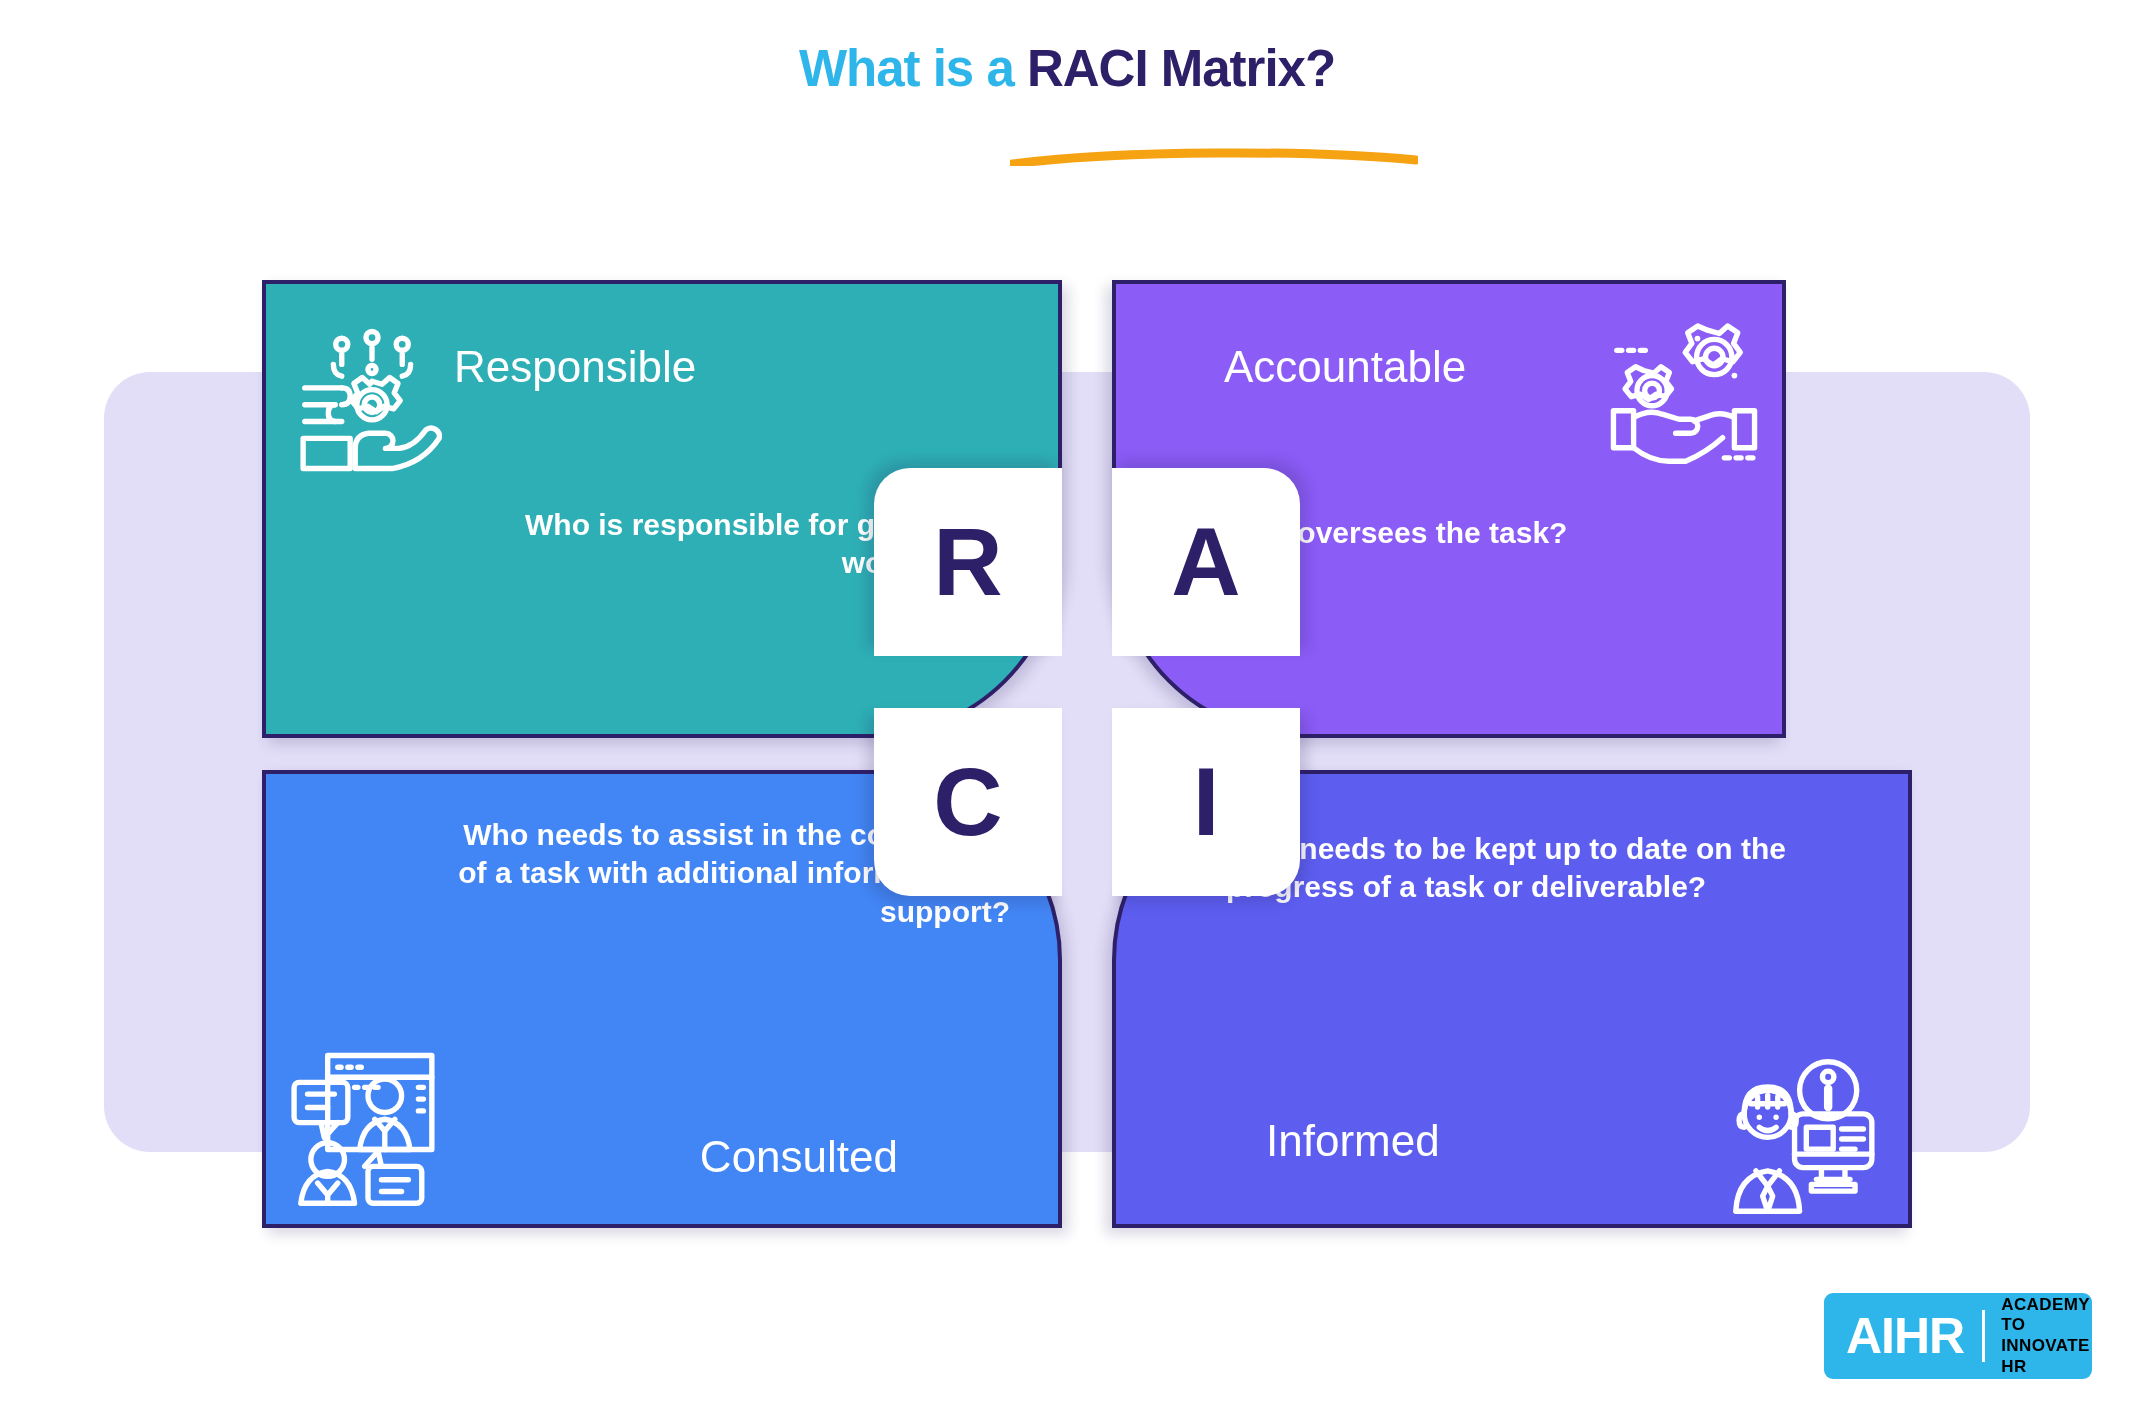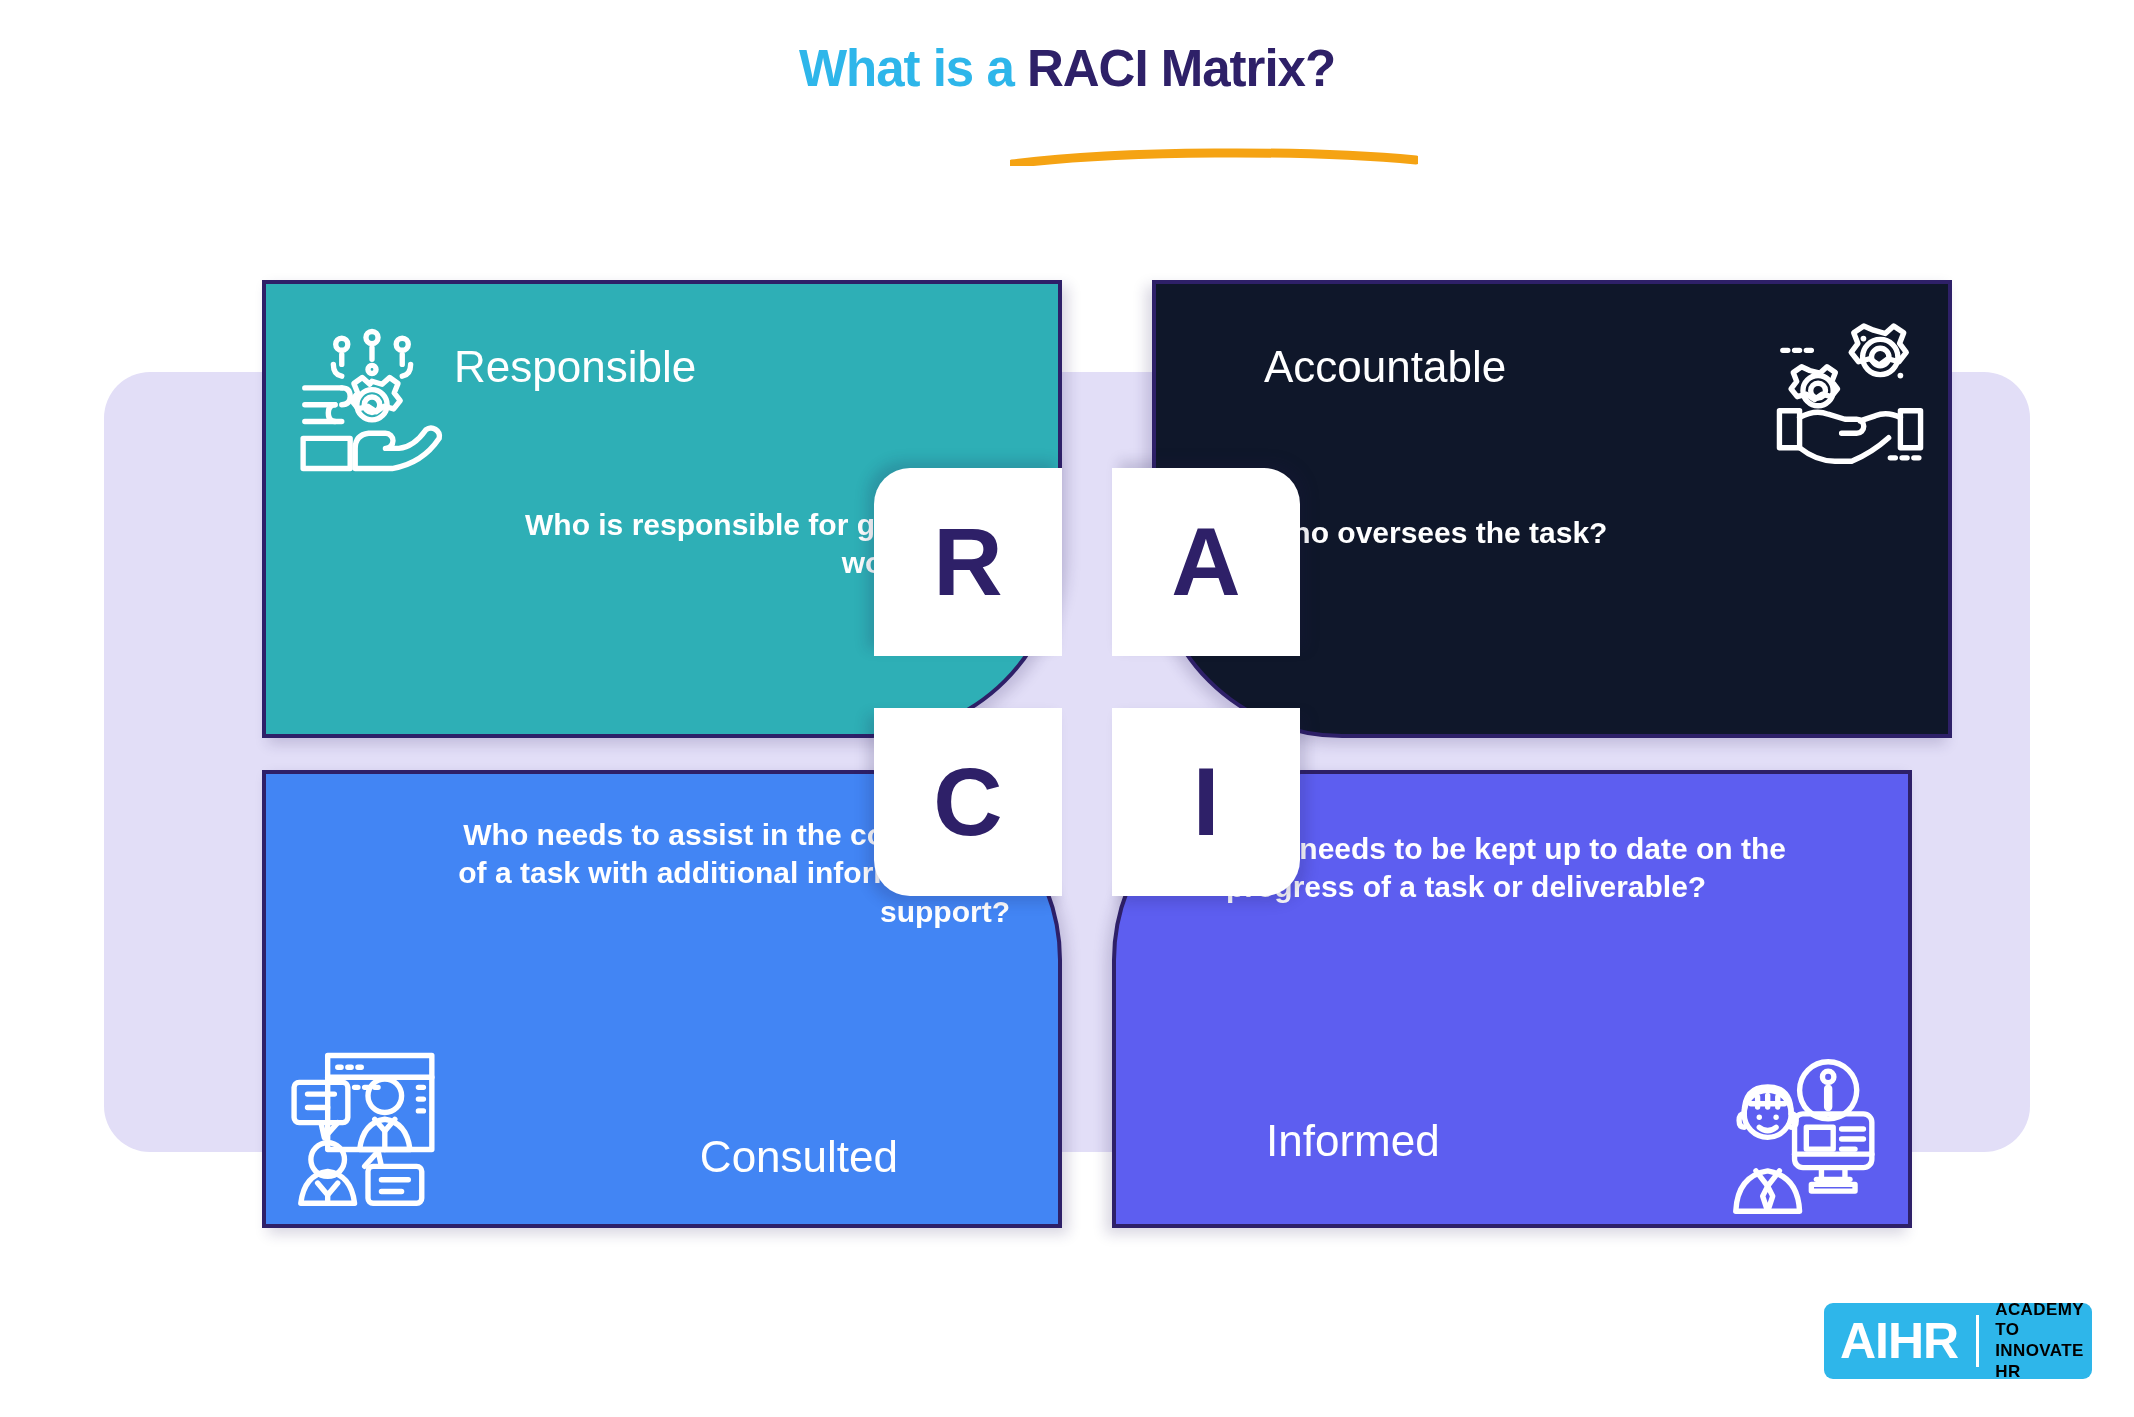--- a/index.html
+++ b/index.html
@@ -45,25 +45,24 @@
     border:4px solid #2e2068;
     overflow:hidden;
   }
   .q-r{  
     left:0;top:0;width:800px;height:458px;
     background:#2eafb6;
     border-radius:0 0 190px 0;
     box-shadow: 6px 6px 14px rgba(40,30,90,.18);
   }
   .q-a{  
-    left:850px;top:0;width:800px;height:458px;
-    background:#0f172a;
+    left:850px;top:0;width:674px;height:458px;
+    background:#8b5cf6;
     border-radius:0 0 0 190px;
     box-shadow: -6px 6px 14px rgba(40,30,90,.18);
-    margin-left: 40px;
   }
   .q-c{  
     left:0;top:490px;width:800px;height:458px;
     background:#4285f4;
     border-radius:0 190px 0 0;
     box-shadow: 6px 6px 14px rgba(40,30,90,.18);
   }
   .q-i{  
     left:850px;top:490px;width:800px;height:458px;
     background:#5d5ef0;
@@ -125,23 +124,23 @@
           box-shadow:7px -7px 13px rgba(30,25,70,.17);}
   .tile-c{left:612px;top:428px;border-radius:0 0 0 36px;
           box-shadow:-7px 7px 13px rgba(30,25,70,.17);}
   .tile-i{left:850px;top:428px;border-radius:0 0 36px 0;
           box-shadow:7px 7px 13px rgba(30,25,70,.17);}
 
   
   .logo{
     position:absolute;right:42px;bottom:38px;
     background:#2eb6ea;border-radius:9px;
-    height:76px;width:268px;
+    height:86px;width:268px;
     display:flex;align-items:center;
-    box-sizing:border-box;padding:0 20px 0 16px;
+    box-sizing:border-box;padding:0 20px 0 22px;
   }
   .logo-mark{
     font-size:50px;font-weight:700;color:#ffffff;letter-spacing:-1px;
     line-height:1;
   }
   .logo-div{
     width:3px;height:52px;background:#ffffff;margin:0 16px 0 18px;flex:0 0 auto;
   }
   .logo-sub{
     font-size:17px;font-weight:700;color:#000000;line-height:1.22;letter-spacing:.4px;

